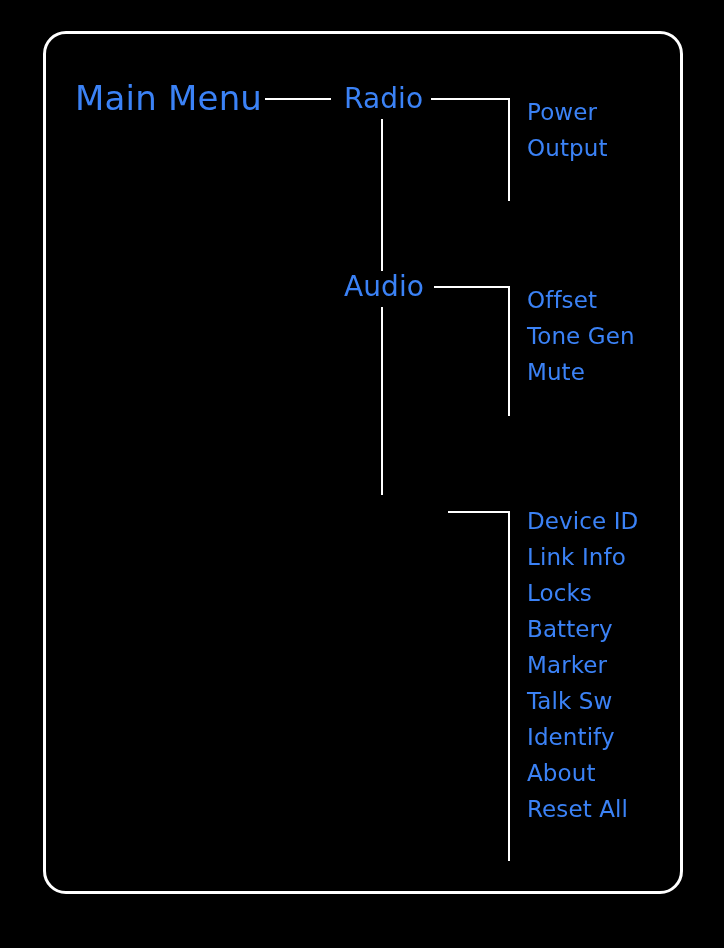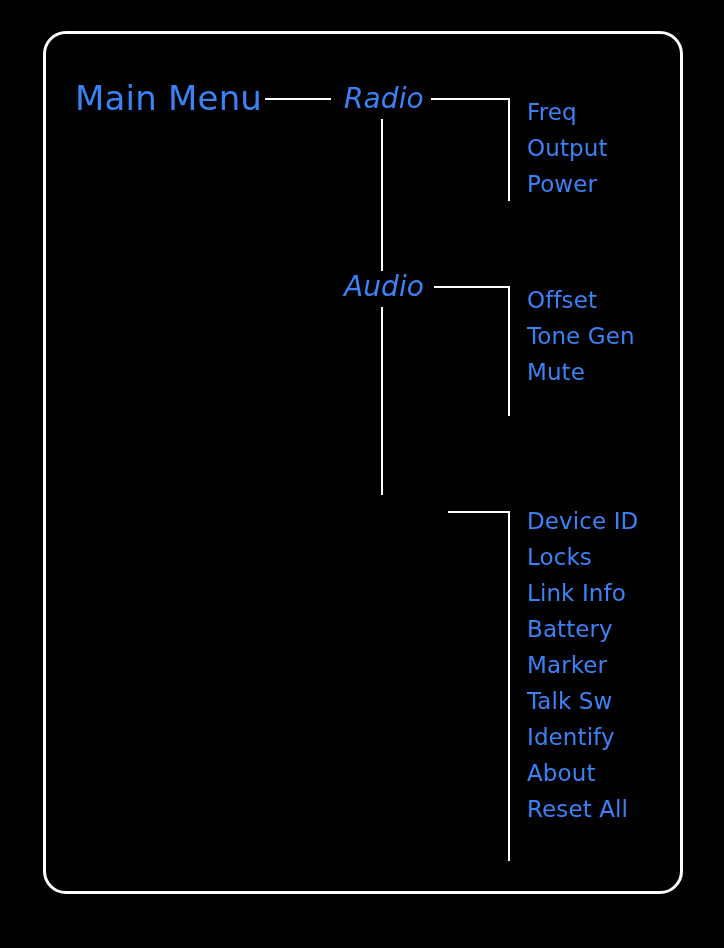--- a/index.html
+++ b/index.html
@@ -47,21 +47,20 @@
     line-height: 1;
     font-weight: 400;
   }
   .root-label {
     font-size: 34px;
     letter-spacing: 0.2px;
   }
   .branch-label {
     font-size: 28px;
     letter-spacing: 0.1px;
-    font-style: italic;
   }
   .leaf-label {
     font-size: 23px;
     letter-spacing: 0.1px;
   }
 
   
   .line-h {
     position: absolute;
     height: 2px;
@@ -99,44 +98,43 @@
 
   <div class="line-v" style="left:381px; top:307px; height:188px;"></div>
 
   <div class="node-text branch-label" style="left:344px; top:85px;">Radio</div>
 
   <div class="line-h" style="left:431px; top:98px; width:79px;"></div>
 
   <div class="line-v" style="left:508px; top:98px; height:103px;"></div>
 
   <div class="leaf-group" style="top:101px;">
-    <span class="node-text leaf-label">Freq</span>
+    <span class="node-text leaf-label">Power</span>
     <span class="node-text leaf-label">Output</span>
-    <span class="node-text leaf-label">Power</span>
   </div>
 
   <div class="node-text branch-label" style="left:344px; top:273px;">Audio</div>
 
   <div class="line-h" style="left:434px; top:286px; width:76px;"></div>
   <div class="line-v" style="left:508px; top:286px; height:130px;"></div>
 
   <div class="leaf-group" style="top:289px;">
     <span class="node-text leaf-label">Offset</span>
     <span class="node-text leaf-label">Tone Gen</span>
     <span class="node-text leaf-label">Mute</span>
   </div>
 
 
   <div class="line-h" style="left:448px; top:511px; width:62px;"></div>
   <div class="line-v" style="left:508px; top:511px; height:350px;"></div>
 
   <div class="leaf-group" style="top:510px;">
     <span class="node-text leaf-label">Device ID</span>
+    <span class="node-text leaf-label">Link Info</span>
     <span class="node-text leaf-label">Locks</span>
-    <span class="node-text leaf-label">Link Info</span>
     <span class="node-text leaf-label">Battery</span>
     <span class="node-text leaf-label">Marker</span>
     <span class="node-text leaf-label">Talk Sw</span>
     <span class="node-text leaf-label">Identify</span>
     <span class="node-text leaf-label">About</span>
     <span class="node-text leaf-label">Reset All</span>
   </div>
 
 </div>
 

